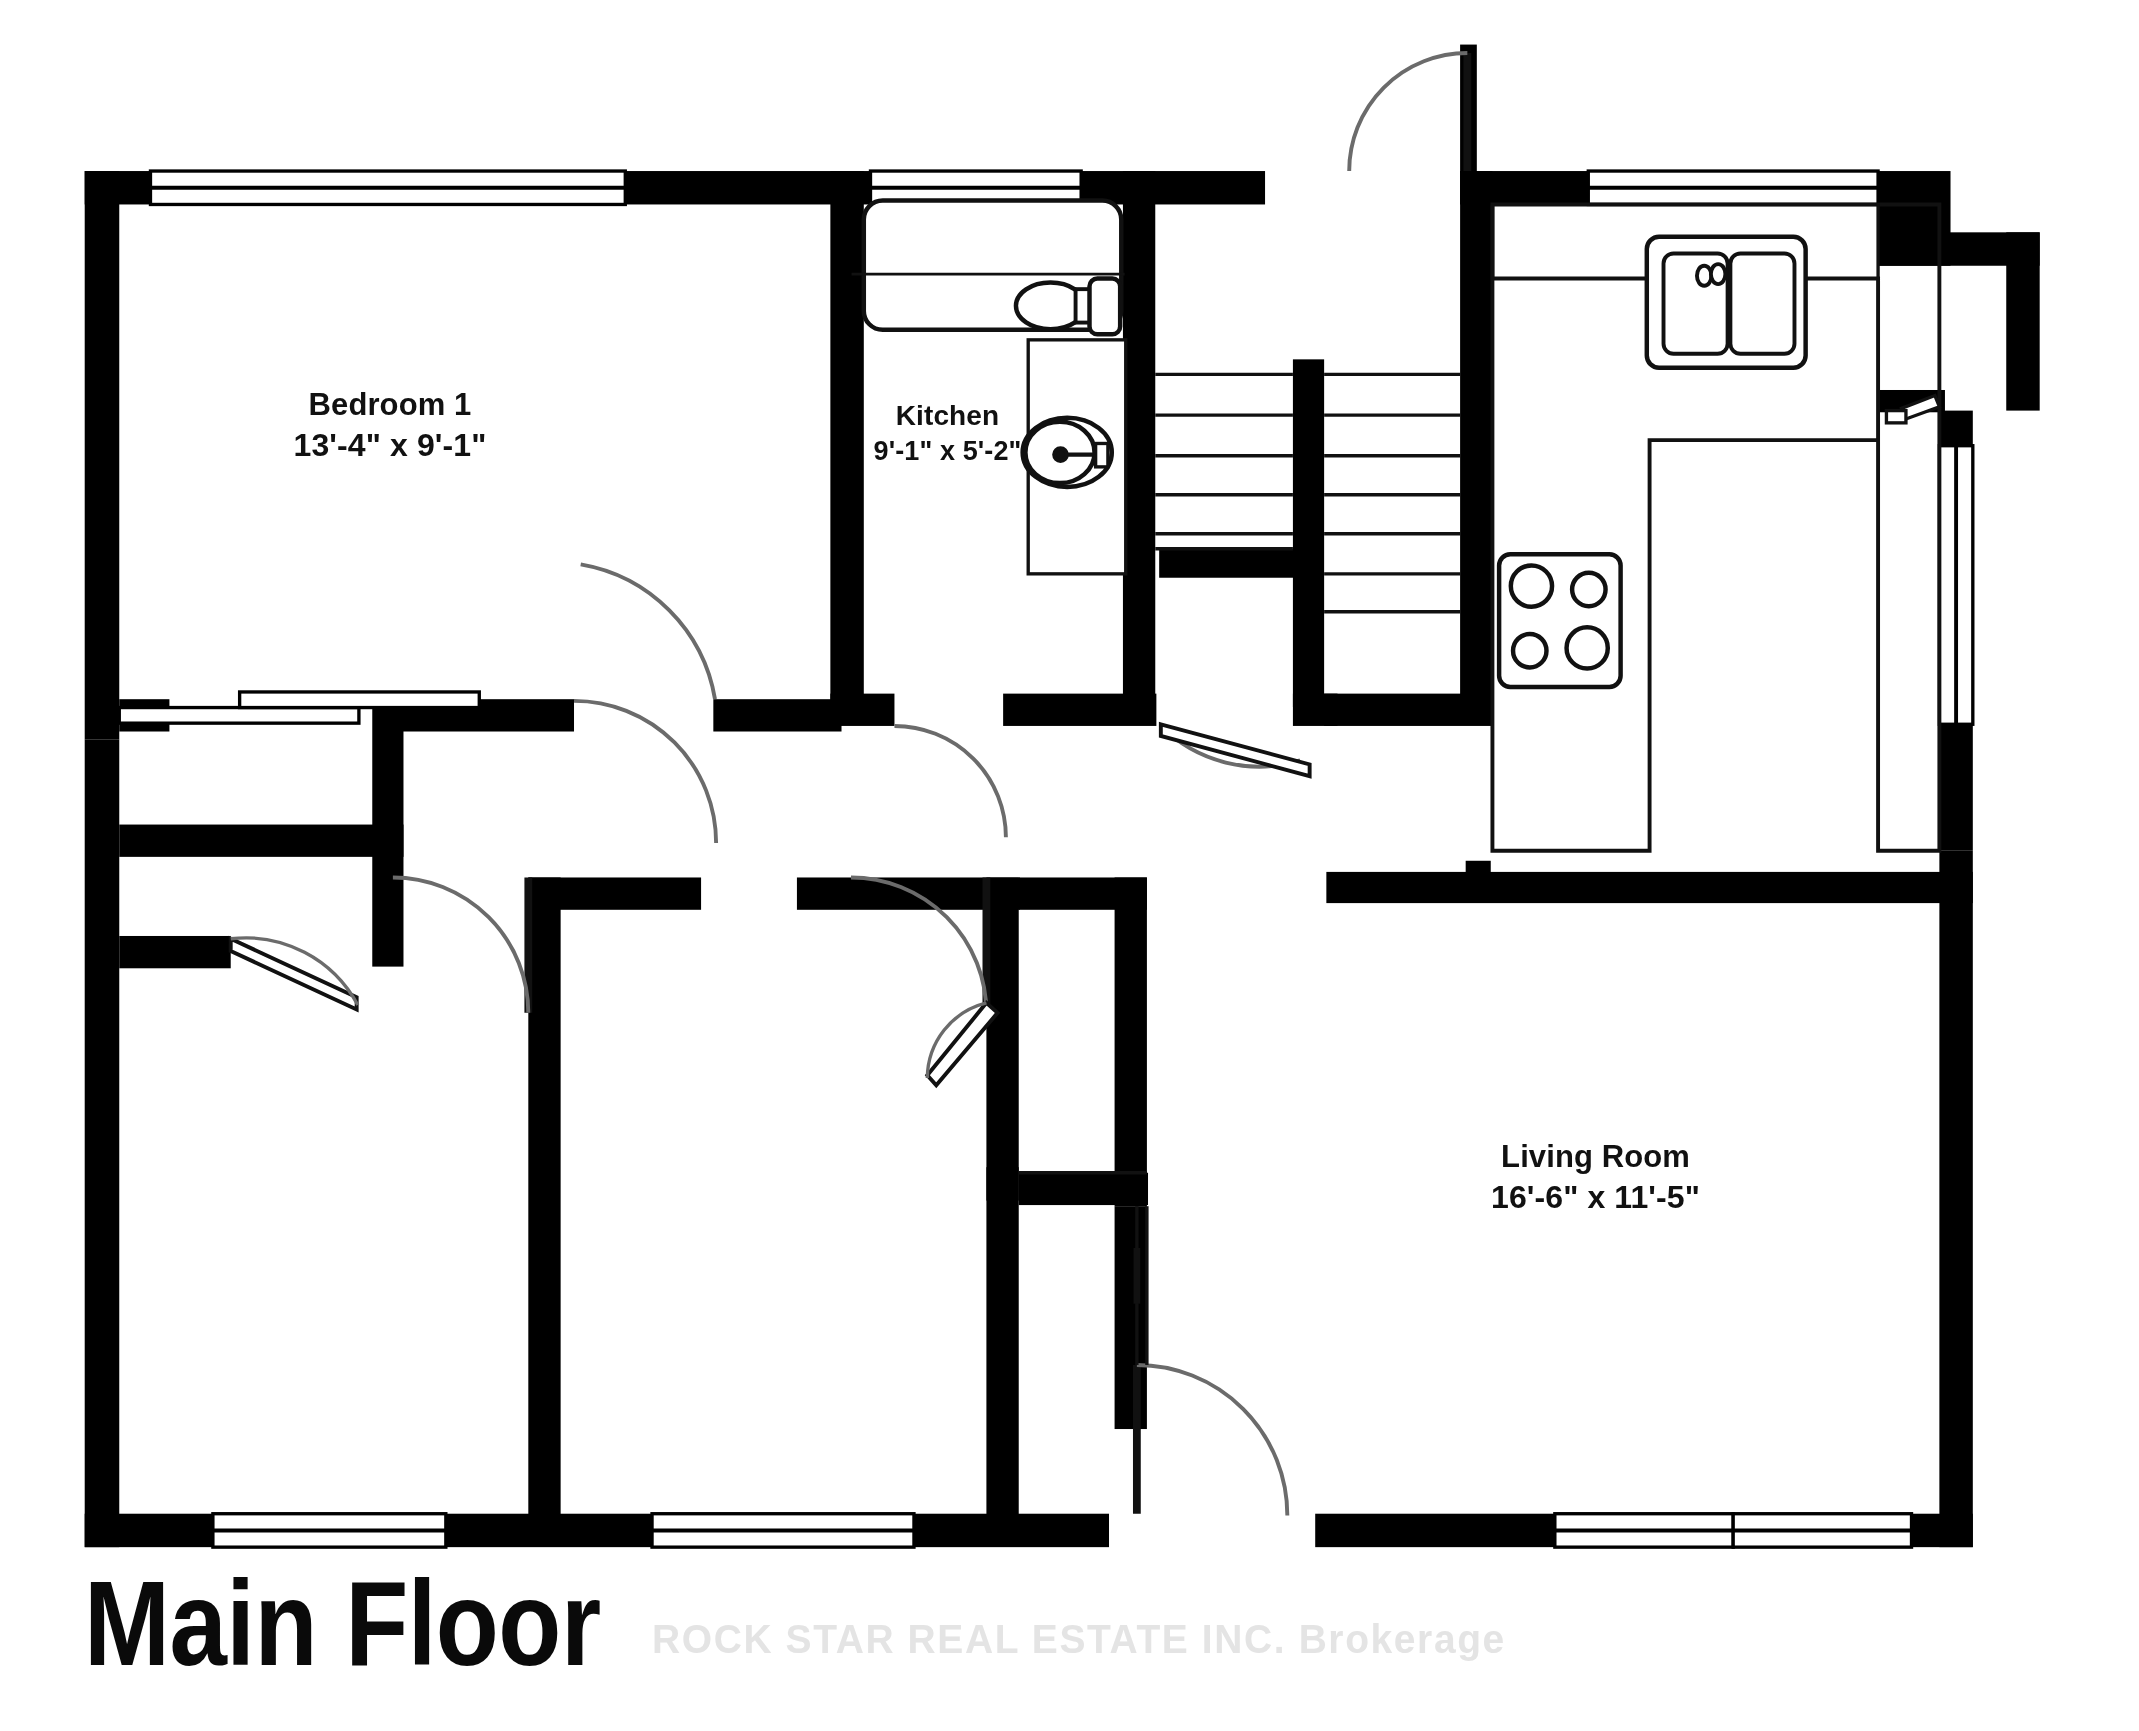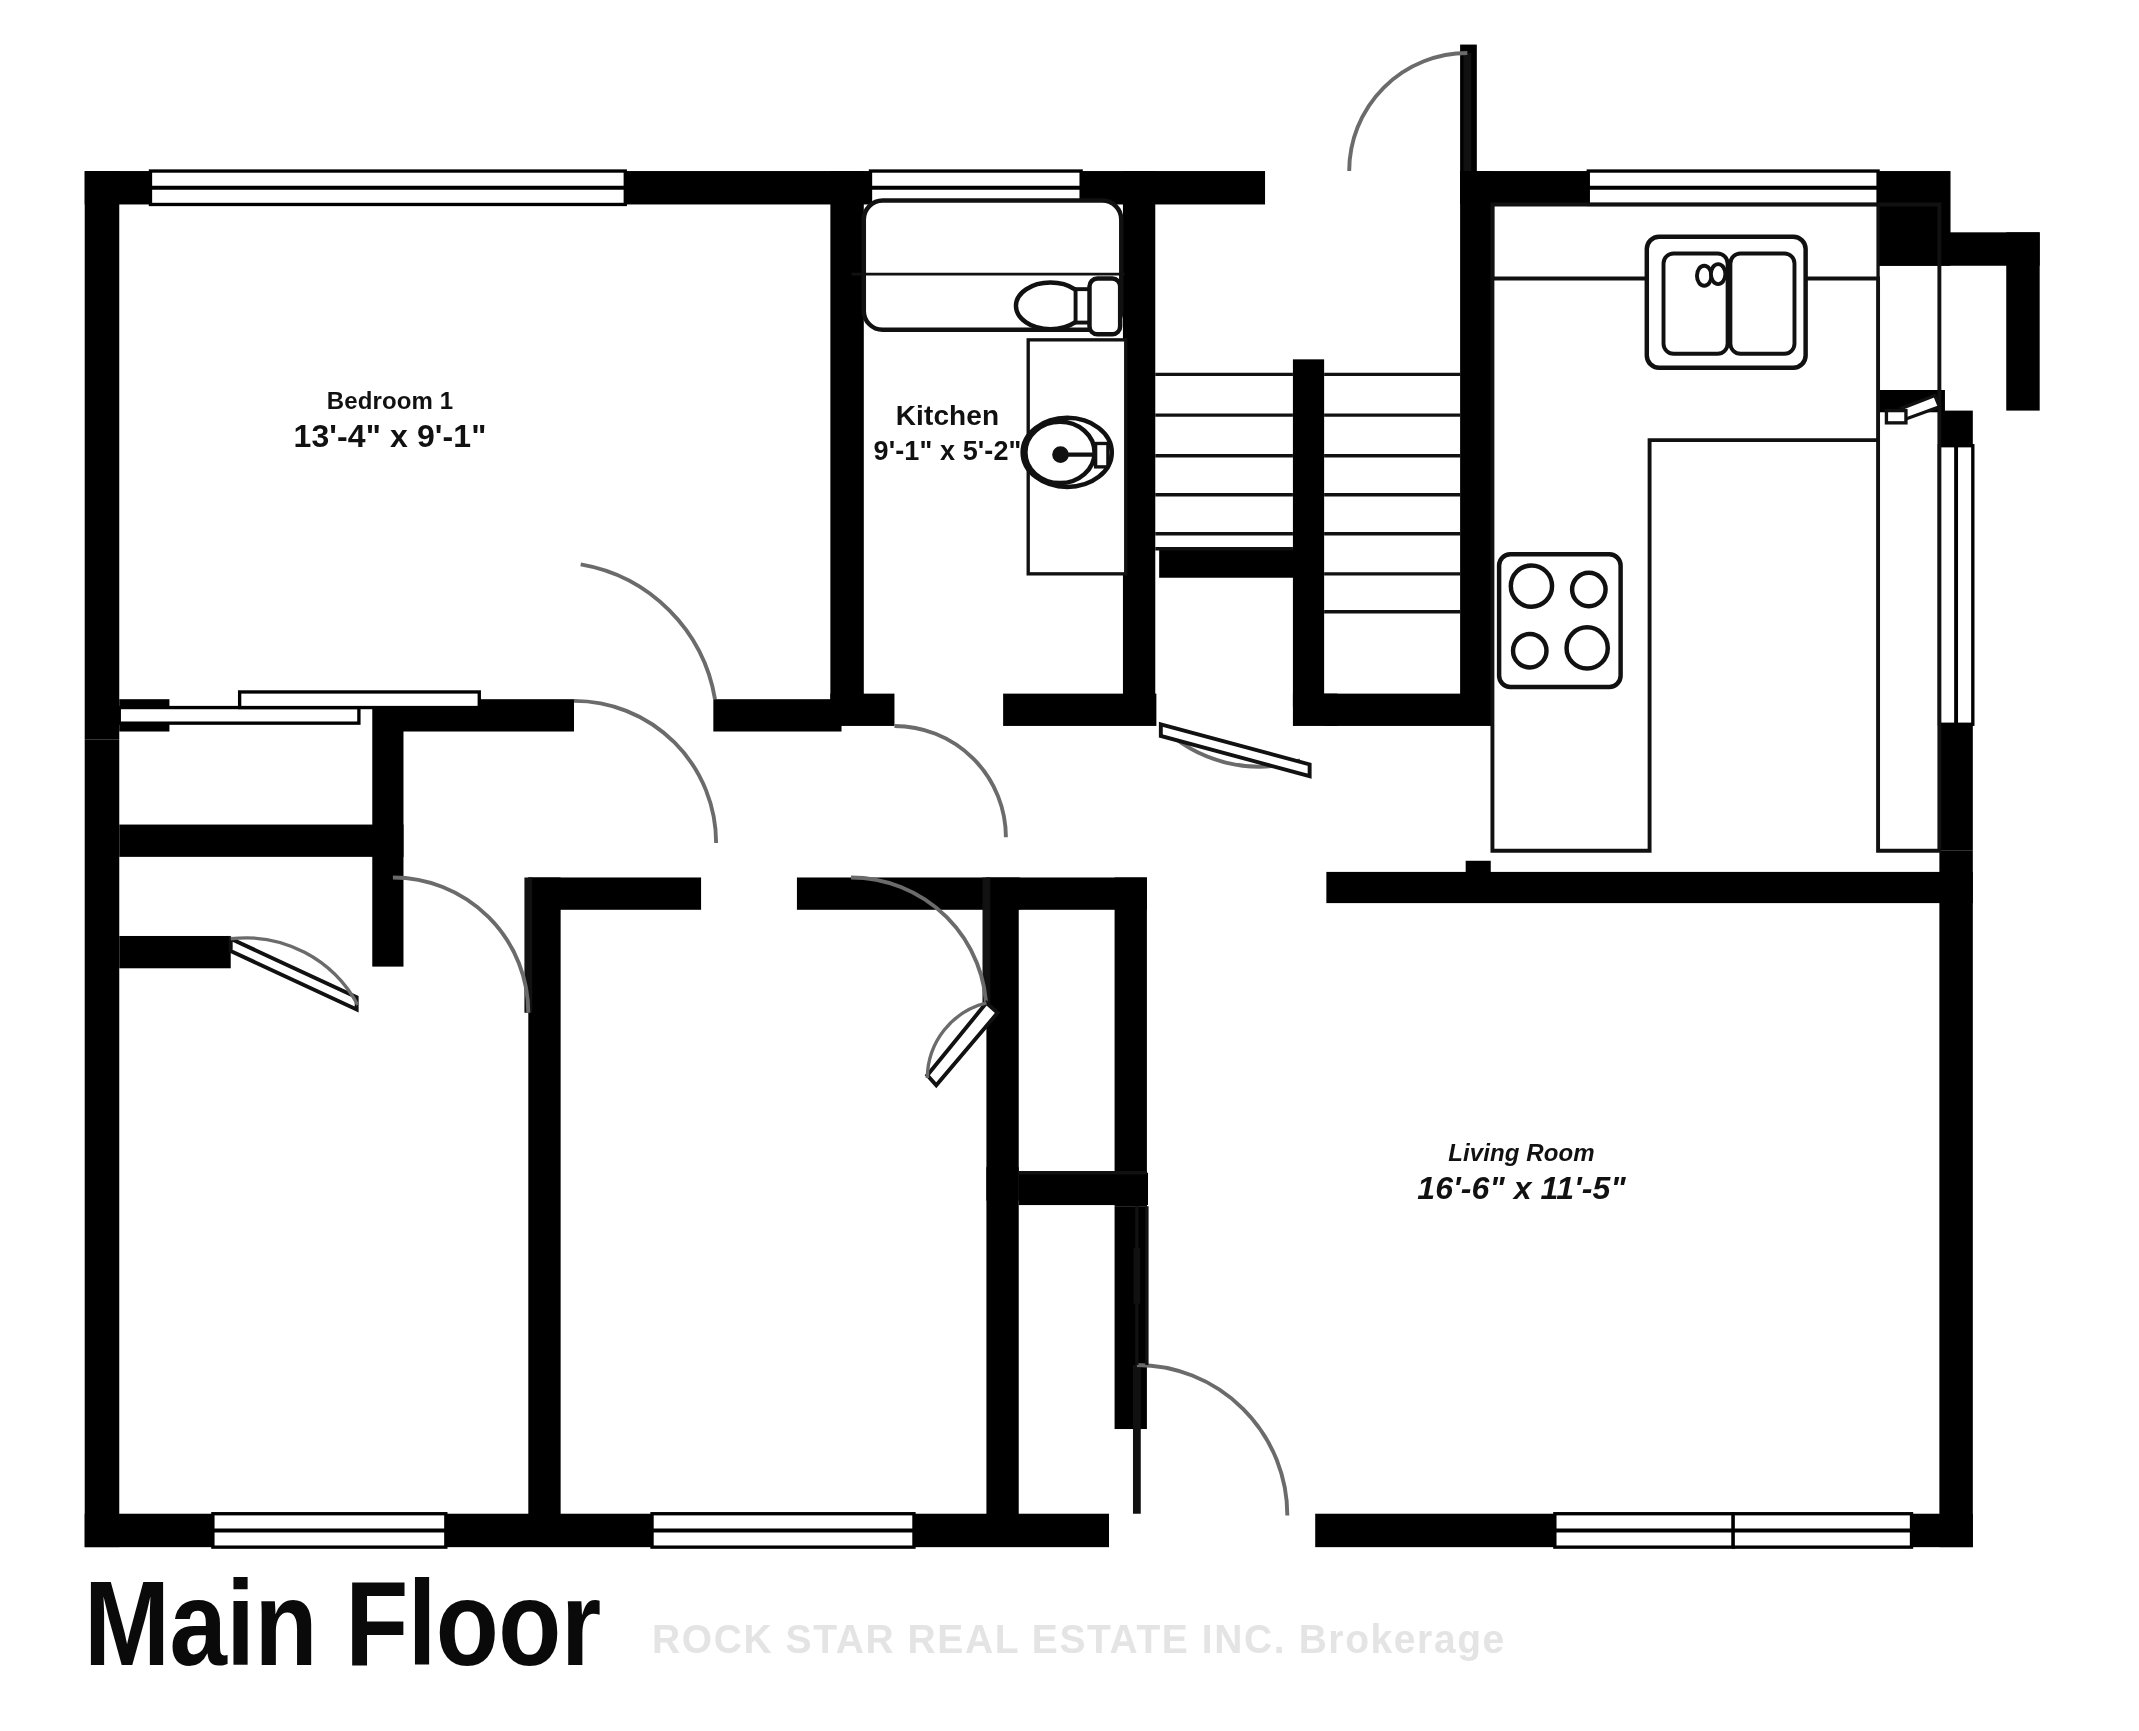--- a/index.html
+++ b/index.html
@@ -34,21 +34,21 @@
     text-align: center;
     color: #111111;
     font-family: "Liberation Sans", sans-serif;
     font-weight: bold;
     line-height: 1.30;
     white-space: nowrap;
     letter-spacing: 0.1px;
   }
   .room-label .rl-name {
     display: block;
-    font-size: 24px;
+    font-size: 31px;
   }
   .room-label .rl-dims {
     display: block;
     font-size: 32px;
   }
   .room-label.small .rl-name { font-size: 28px; }
   .room-label.small .rl-dims { font-size: 27px; }
 
   #title-main-floor {
     position: absolute;
@@ -356,21 +356,21 @@
   </div>
 
   <div class="room-label small" style="left:836px; top:398px; width:223px;">
     <span class="rl-name">Kitchen</span>
     <span class="rl-dims">9'-1" x 5'-2"</span>
   </div>
 
 
 
 
-  <div class="room-label" style="left:1360px; top:1137px; width:323px;font-style:italic;">
+  <div class="room-label" style="left:1434px; top:1137px; width:323px;">
     <span class="rl-name">Living Room</span>
     <span class="rl-dims">16'-6" x 11'-5"</span>
   </div>
 
   <div id="watermark">ROCK STAR REAL ESTATE INC.  Brokerage</div>
 
   <div id="title-main-floor">Main Floor</div>
 
 </div>
 

